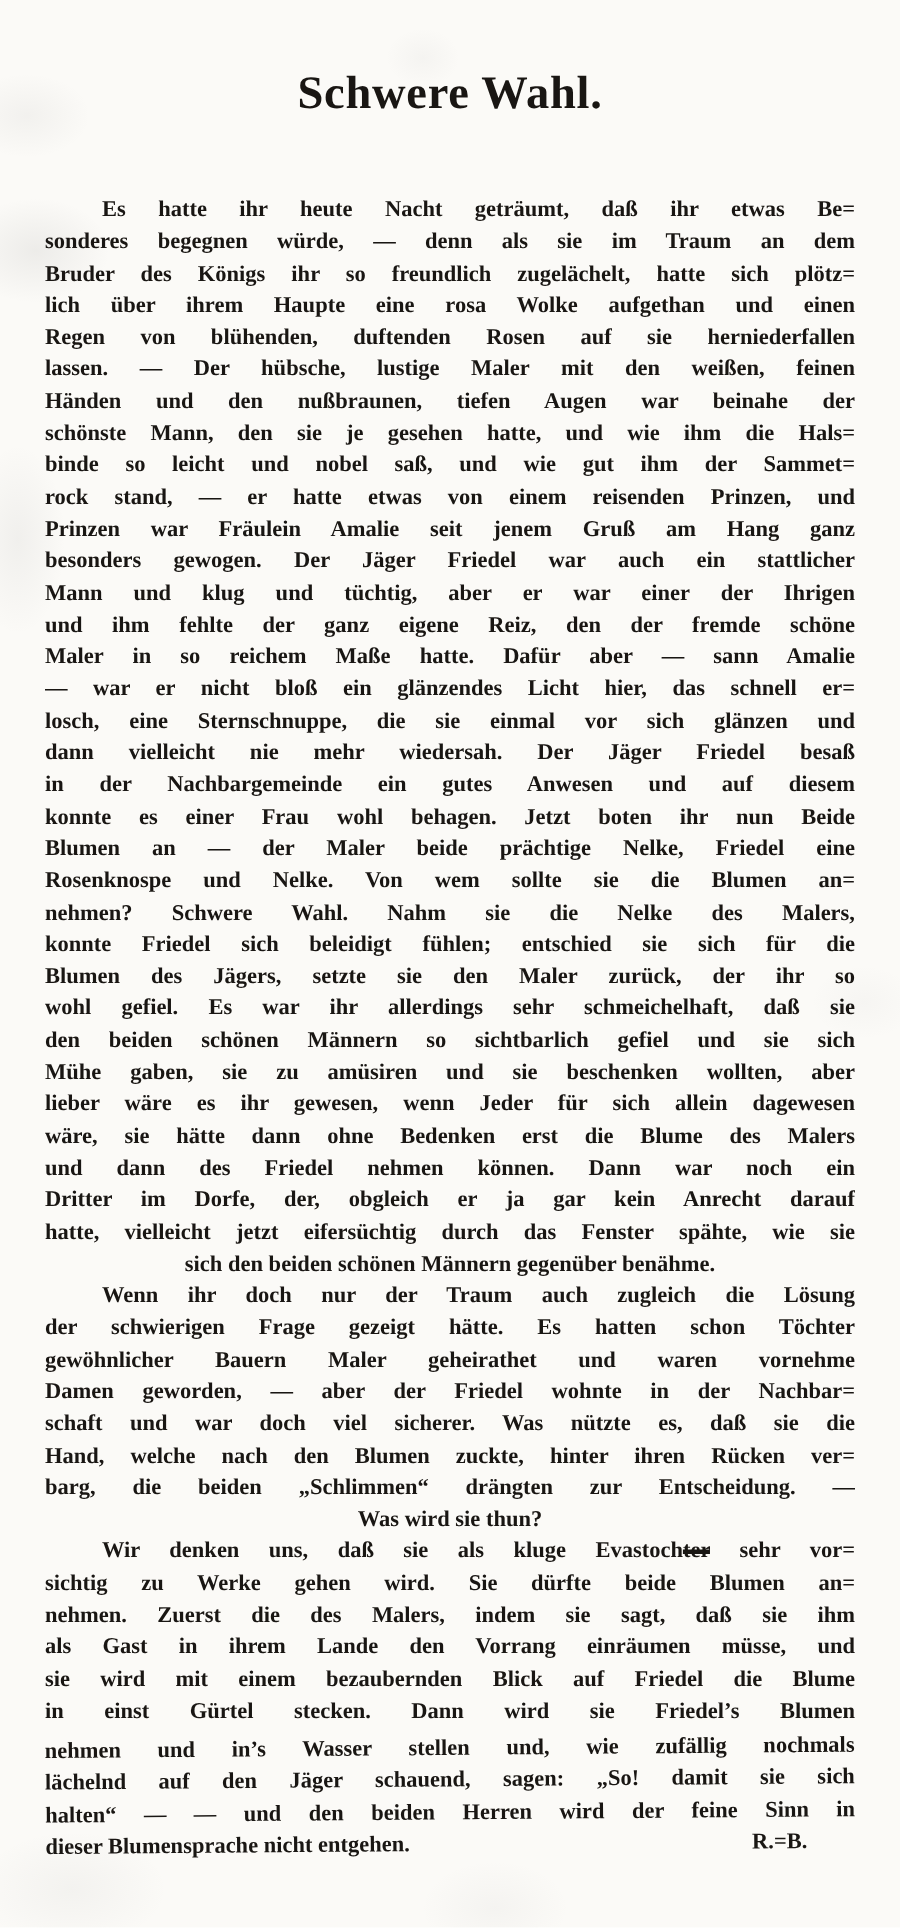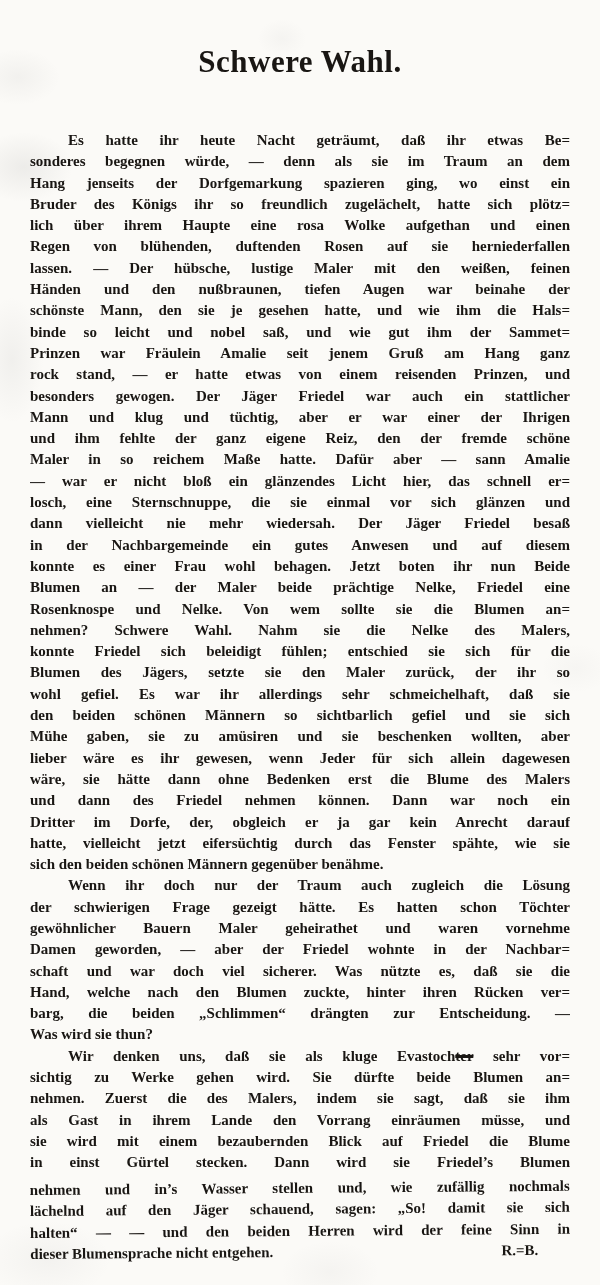--- a/index.html
+++ b/index.html
@@ -44,21 +44,21 @@
     overflow: hidden;
     text-align: justify;
   }
   
   .line.j::after {
     content: "";
     display: inline-block;
     width: 100%;
   }
   .line.indent { text-indent: 38px; }
-  .line.last { text-align: left; }
+  .line.last { text-align: center; }
   .strike { text-decoration: line-through; text-decoration-thickness: 2.5px; }
   .tilt {
     margin-top: 6px;
     transform: rotate(-0.45deg);
     transform-origin: 0 50%;
   }
   .closing {
     display: flex;
     justify-content: space-between;
     height: 21.3px;
@@ -67,30 +67,29 @@
   .closing .sig { margin-right: 32px; }
 </style>
 </head>
 <body>
 
 <div class="page">
   <h1 class="title">Schwere Wahl.</h1>
   <div class="body-block">
       <div class="line indent j">Es hatte ihr heute Nacht geträumt, daß ihr etwas Be=</div>
       <div class="line j">sonderes begegnen würde, — denn als sie im Traum an dem</div>
-      <div class="line j">Hang jenseits der Dorfgemarkung spazieren ging, wo einst ein</div>
       <div class="line j">Bruder des Königs ihr so freundlich zugelächelt, hatte sich plötz=</div>
       <div class="line j">lich über ihrem Haupte eine rosa Wolke aufgethan und einen</div>
       <div class="line j">Regen von blühenden, duftenden Rosen auf sie herniederfallen</div>
       <div class="line j">lassen. — Der hübsche, lustige Maler mit den weißen, feinen</div>
       <div class="line j">Händen und den nußbraunen, tiefen Augen war beinahe der</div>
       <div class="line j">schönste Mann, den sie je gesehen hatte, und wie ihm die Hals=</div>
       <div class="line j">binde so leicht und nobel saß, und wie gut ihm der Sammet=</div>
+      <div class="line j">rock stand, — er hatte etwas von einem reisenden Prinzen, und</div>
       <div class="line j">Prinzen war Fräulein Amalie seit jenem Gruß am Hang ganz</div>
-      <div class="line j">rock stand, — er hatte etwas von einem reisenden Prinzen, und</div>
       <div class="line j">besonders gewogen. Der Jäger Friedel war auch ein stattlicher</div>
       <div class="line j">Mann und klug und tüchtig, aber er war einer der Ihrigen</div>
       <div class="line j">und ihm fehlte der ganz eigene Reiz, den der fremde schöne</div>
       <div class="line j">Maler in so reichem Maße hatte. Dafür aber — sann Amalie</div>
       <div class="line j">— war er nicht bloß ein glänzendes Licht hier, das schnell er=</div>
       <div class="line j">losch, eine Sternschnuppe, die sie einmal vor sich glänzen und</div>
       <div class="line j">dann vielleicht nie mehr wiedersah. Der Jäger Friedel besaß</div>
       <div class="line j">in der Nachbargemeinde ein gutes Anwesen und auf diesem</div>
       <div class="line j">konnte es einer Frau wohl behagen. Jetzt boten ihr nun Beide</div>
       <div class="line j">Blumen an — der Maler beide prächtige Nelke, Friedel eine</div>

